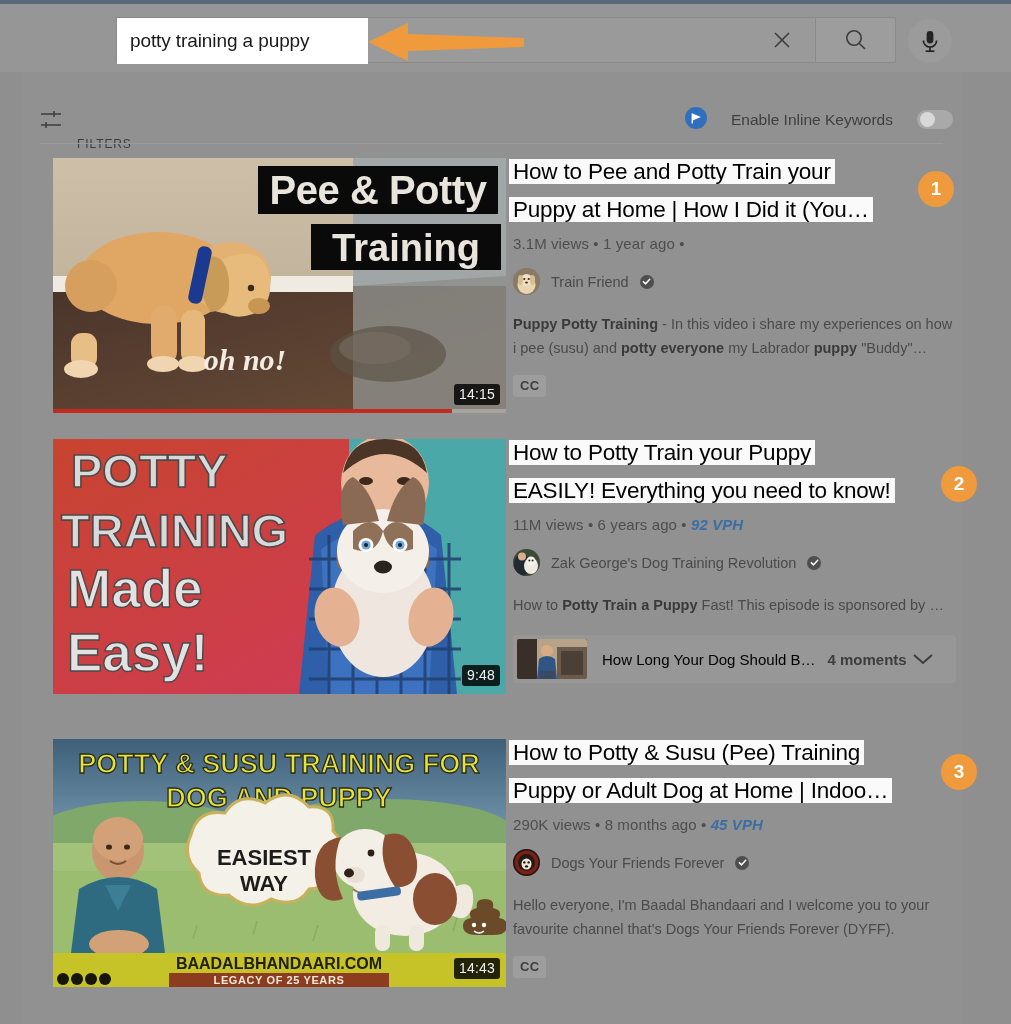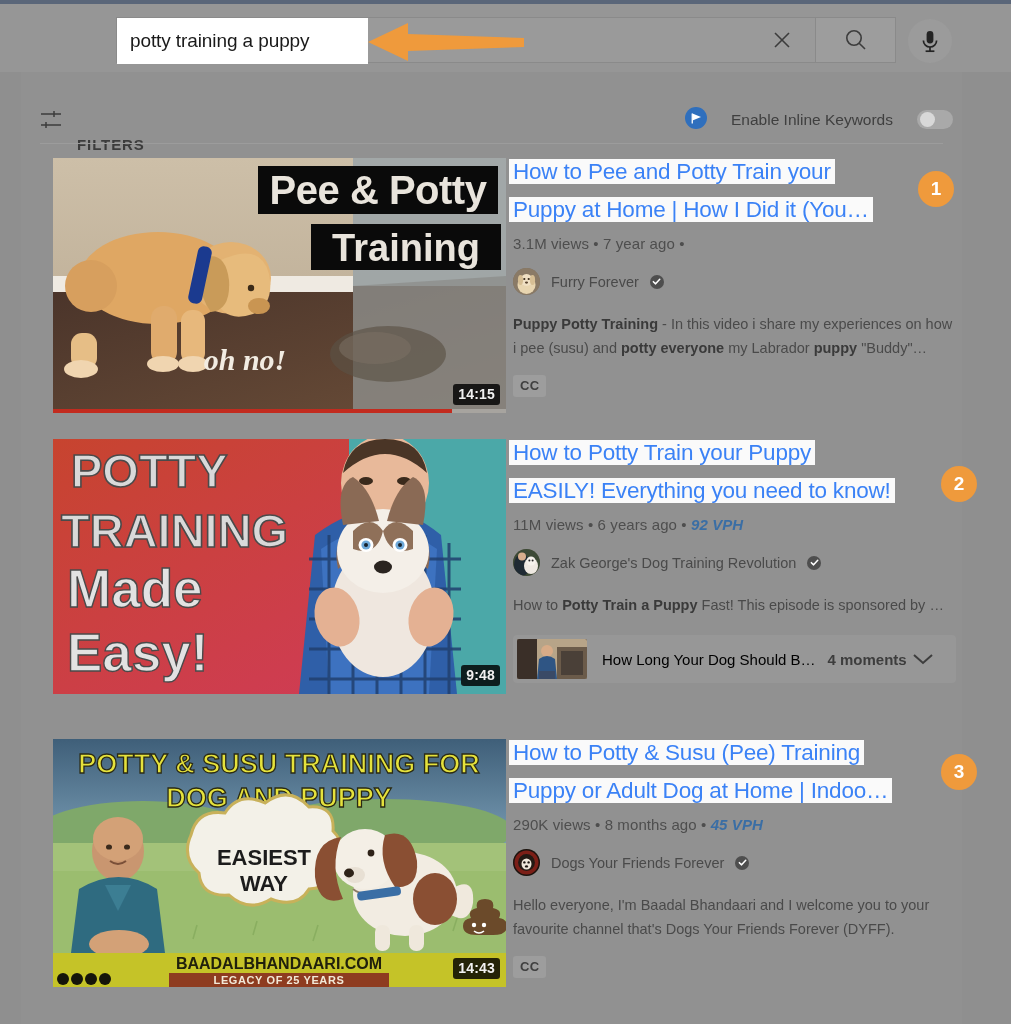--- a/index.html
+++ b/index.html
@@ -107,24 +107,24 @@
     top: 24px; left: 0;
     width: 941px; height: 48px;
     display: flex; align-items: center;
   }
   .filters-left {
     display: flex; align-items: center; gap: 15px;
     margin-left: 19px;
     cursor: pointer;
   }
   .filters-label {
-    font-size: 15px;
+    font-size: 12px;
     letter-spacing: 0.9px;
     color: #3c3c3c;
-    font-weight: 700;
+    font-weight: 400;
     margin-top: 48px;
   }
   .filters-right {
     position: absolute;
     right: 9px; top: 11px;
     display: flex; align-items: flex-end; gap: 24px;
   }
   .vidiq-badge {
     width: 22px; height: 22px;
     border-radius: 50%;
@@ -175,21 +175,21 @@
     cursor: pointer;
   }
   .thumb-3 { height: 248px; }
 
   .duration {
     position: absolute;
     right: 6px; bottom: 8px;
     background: rgba(0,0,0,0.82);
     color: #f1f1f1;
     font-size: 14px;
-    font-weight: 700;
+    font-weight: 400;
     padding: 2px 5px 3px;
     border-radius: 3px;
     letter-spacing: 0.2px;
     z-index: 9;
   }
   .progress-track {
     position: absolute;
     left: 0; bottom: 0;
     width: 100%; height: 4px;
     background: rgba(255,255,255,0.28);
@@ -202,21 +202,21 @@
 
   
   .meta {
     position: absolute;
     left: 471px; top: 0;
     width: 449px;
   }
   .title-hl {
     display: inline;
     background: #fafafa;
-    color: #3b82f6;
+    color: #000000;
     font-size: 22.5px;
     line-height: 38px;
     font-weight: 400;
     box-shadow: 4px 0 0 #fafafa, -4px 0 0 #fafafa;
     letter-spacing: -0.2px;
     cursor: pointer;
     margin-top: 12px;
   }
   .title-box {
     position: relative;
@@ -453,38 +453,38 @@
       </div>
 
       <div class="meta">
         <div class="title-box">
           <span class="title-hl">How to Pee and Potty Train your</span><br>
           <span class="title-hl">Puppy at Home | How I Did it (You…</span>
         </div>
         <div class="stat-line">
           <span>3.1M views</span>
           <span>•</span>
-          <span>7 year ago</span>
+          <span>1 year ago</span>
           <span>•</span>
         </div>
 
         <div class="channel-row">
           <span class="avatar">
             <svg width="27" height="27" viewBox="0 0 27 27">
               <rect width="27" height="27" fill="#8a7a66"></rect>
               <ellipse cx="13.5" cy="17" rx="9" ry="9" fill="#e8d5b0"></ellipse>
               <ellipse cx="13.5" cy="12" rx="6" ry="6" fill="#f0e0c4"></ellipse>
               <ellipse cx="7.5" cy="12" rx="2.6" ry="5" fill="#d6be94"></ellipse>
               <ellipse cx="19.5" cy="12" rx="2.6" ry="5" fill="#d6be94"></ellipse>
               <circle cx="11.3" cy="11" r="1.1" fill="#3a2a18"></circle>
               <circle cx="15.7" cy="11" r="1.1" fill="#3a2a18"></circle>
               <ellipse cx="13.5" cy="14.6" rx="1.6" ry="1.1" fill="#5a4430"></ellipse>
             </svg>
           </span>
-          <span class="channel-name">Furry Forever</span>
+          <span class="channel-name">Train Friend</span>
           <span class="verified">
             <svg width="9" height="9" viewBox="0 0 10 10">
               <path d="M1.5 5.2 L4 7.6 L8.6 2.6" fill="none" stroke="#ffffff" stroke-width="1.7" stroke-linecap="round" stroke-linejoin="round"></path>
             </svg>
           </span>
         </div>
 
         <div class="desc"><b>Puppy Potty Training</b> - In this video i share my experiences on how i pee (susu) and <b>potty everyone</b> my Labrador <b>puppy</b> "Buddy"…</div>
         <span class="cc-badge">CC</span>
       </div>

